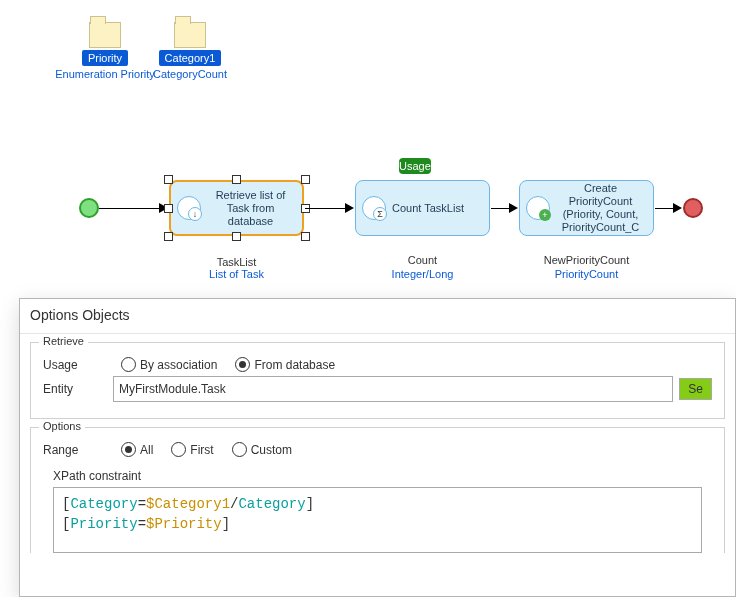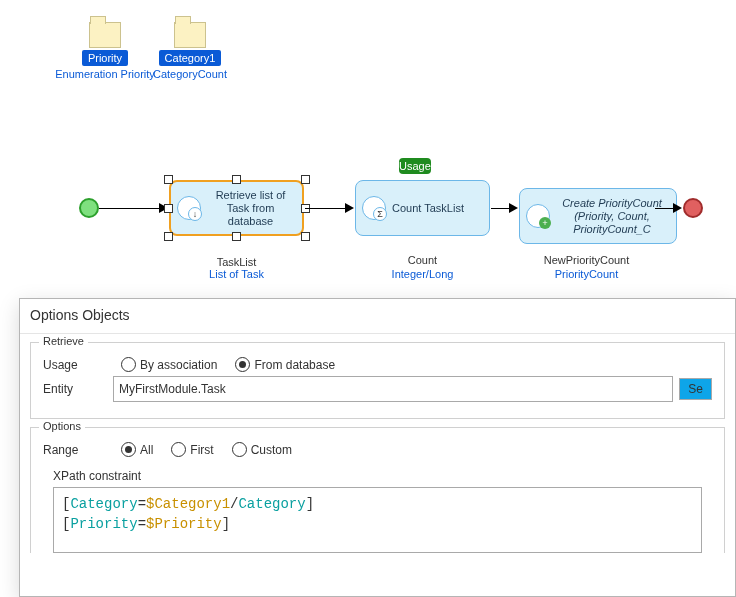--- a/index.html
+++ b/index.html
@@ -227,21 +227,21 @@
   .entity-input {
     flex: 1;
     border: 1px solid #a9a9a9;
     padding: 3px 5px;
     font-size: 12px;
     height: 18px;
     line-height: 18px;
   }
   .select-btn {
     border: 1px solid #a9a9a9;
-    background: #0ea5e9;
+    background: #84cc16;
     margin-left: 6px;
     padding: 3px 8px;
     font-size: 12px;
   }
 
   .xpath-box {
     border: 1px solid #a9a9a9;
     margin: 4px 10px 10px;
     padding: 6px 8px;
     font-family: Consolas, "Courier New", monospace;
@@ -307,21 +307,21 @@
   <div class="activity" style="left:355px; top:180px; width:135px; height:56px;">
     <div class="act-icon count"></div>
     <div class="act-text">Count TaskList</div>
   </div>
   <div class="return-name" style="left:355px; top:254px; width:135px;">Count</div>
   <div class="return-type" style="left:355px; top:268px; width:135px;">Integer/Long</div>
 
   <div class="arrow-line" style="left:491px; top:208px; width:20px;"></div>
   <div class="arrow-head" style="left:509px; top:203px;"></div>
 
-  <div class="activity" style="left:519px; top:188px; width:158px; height:56px;font-style:italic;">
+  <div class="activity" style="left:519px; top:180px; width:135px; height:56px;">
     <div class="act-icon create"></div>
     <div class="act-text">Create PriorityCount (Priority, Count, PriorityCount_C</div>
   </div>
   <div class="return-name" style="left:519px; top:254px; width:135px;">NewPriorityCount</div>
   <div class="return-type" style="left:519px; top:268px; width:135px;">PriorityCount</div>
 
   <div class="arrow-line" style="left:655px; top:208px; width:20px;"></div>
   <div class="arrow-head" style="left:673px; top:203px;"></div>
 
   <div class="end-node" style="left:683px; top:198px;"></div>

